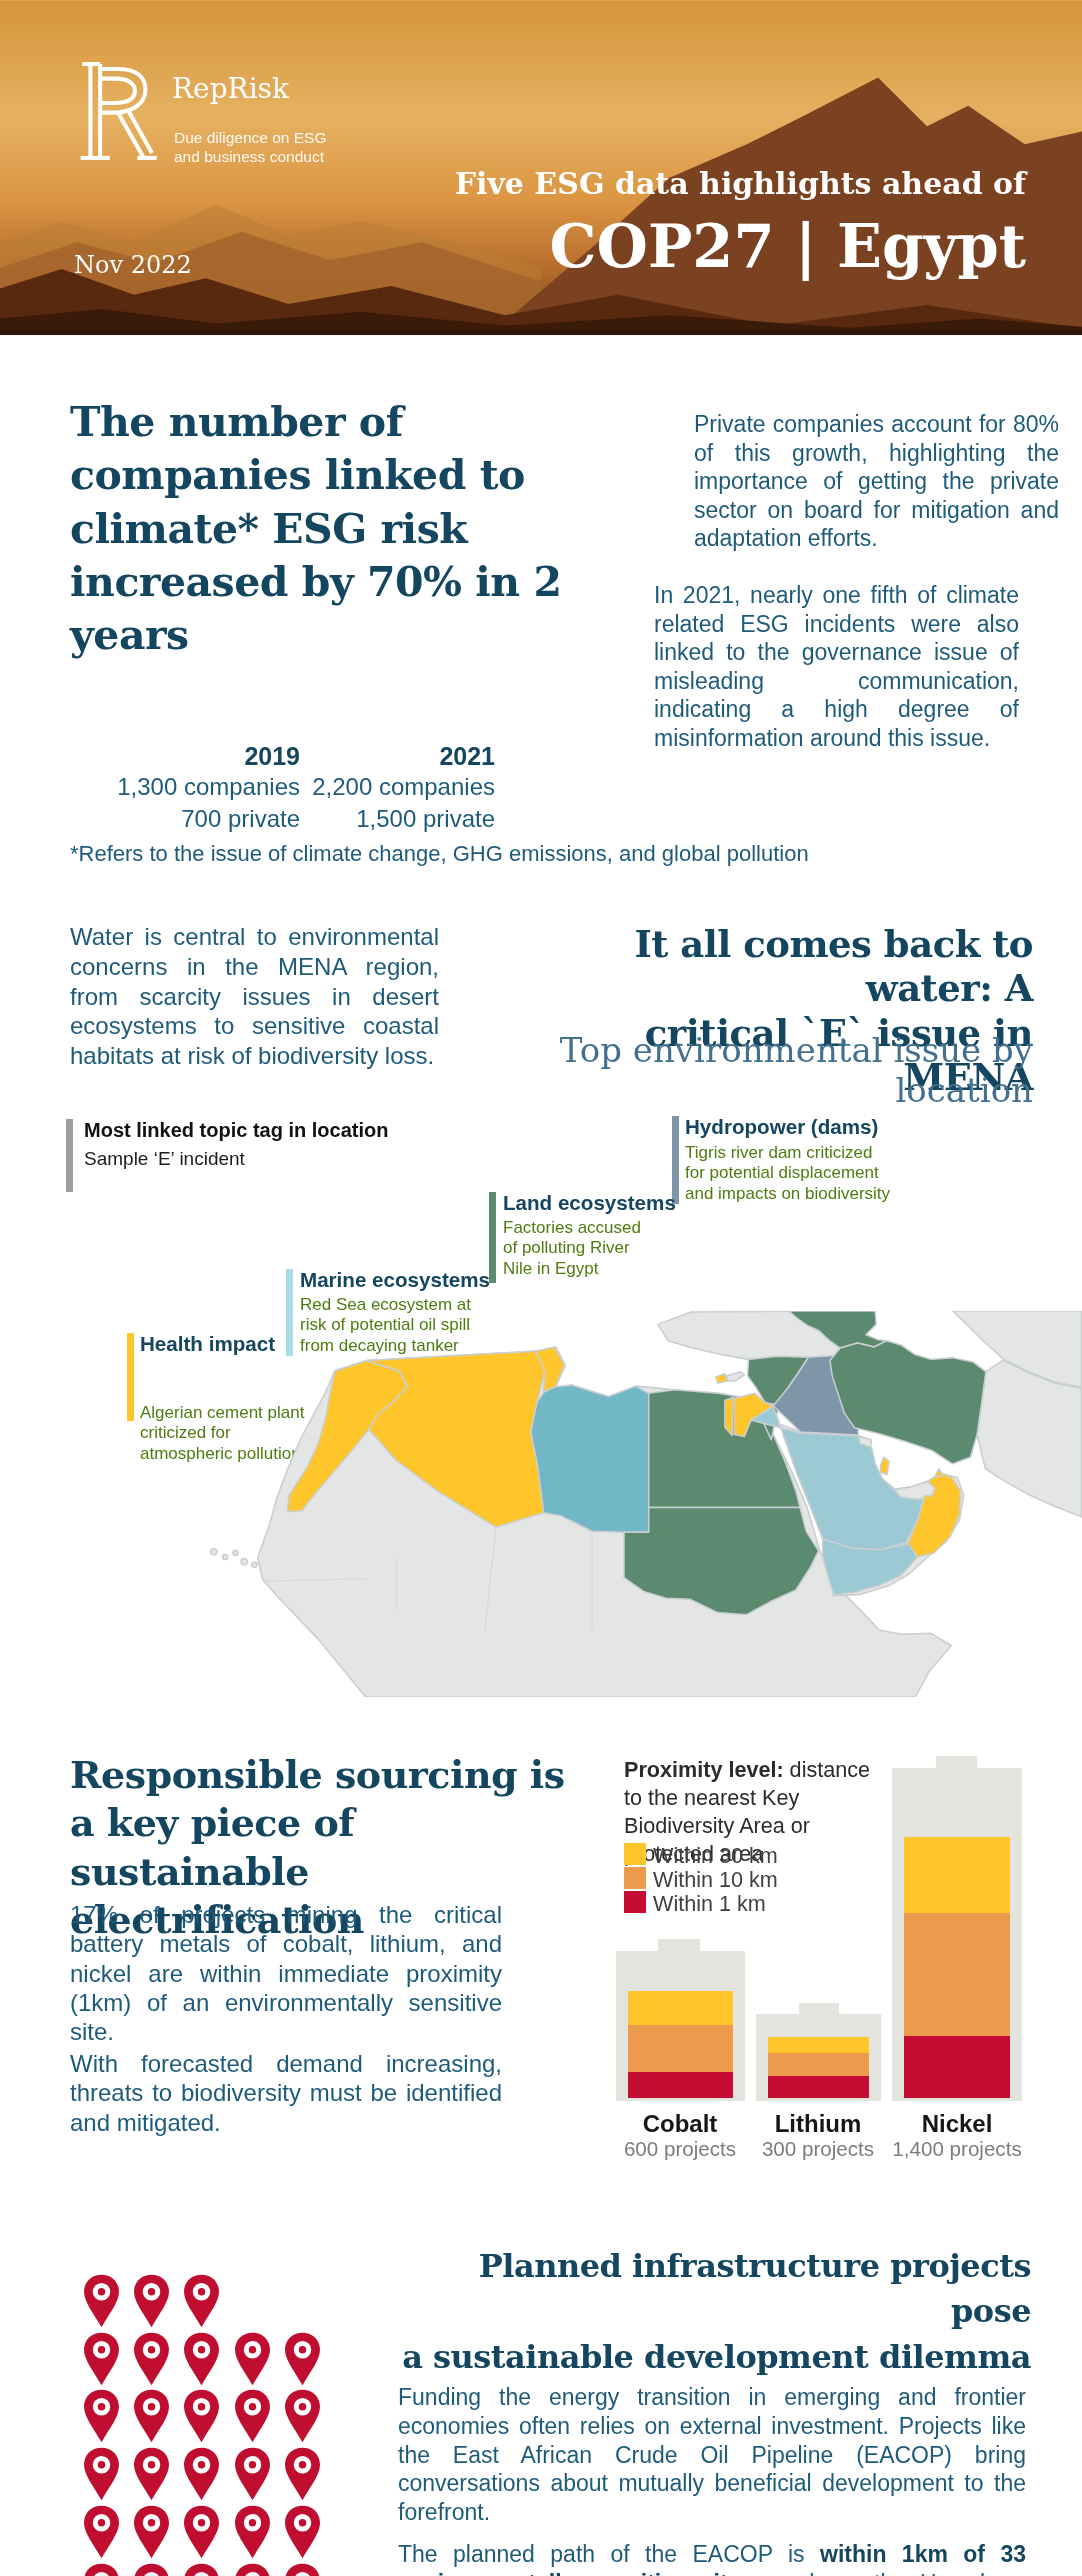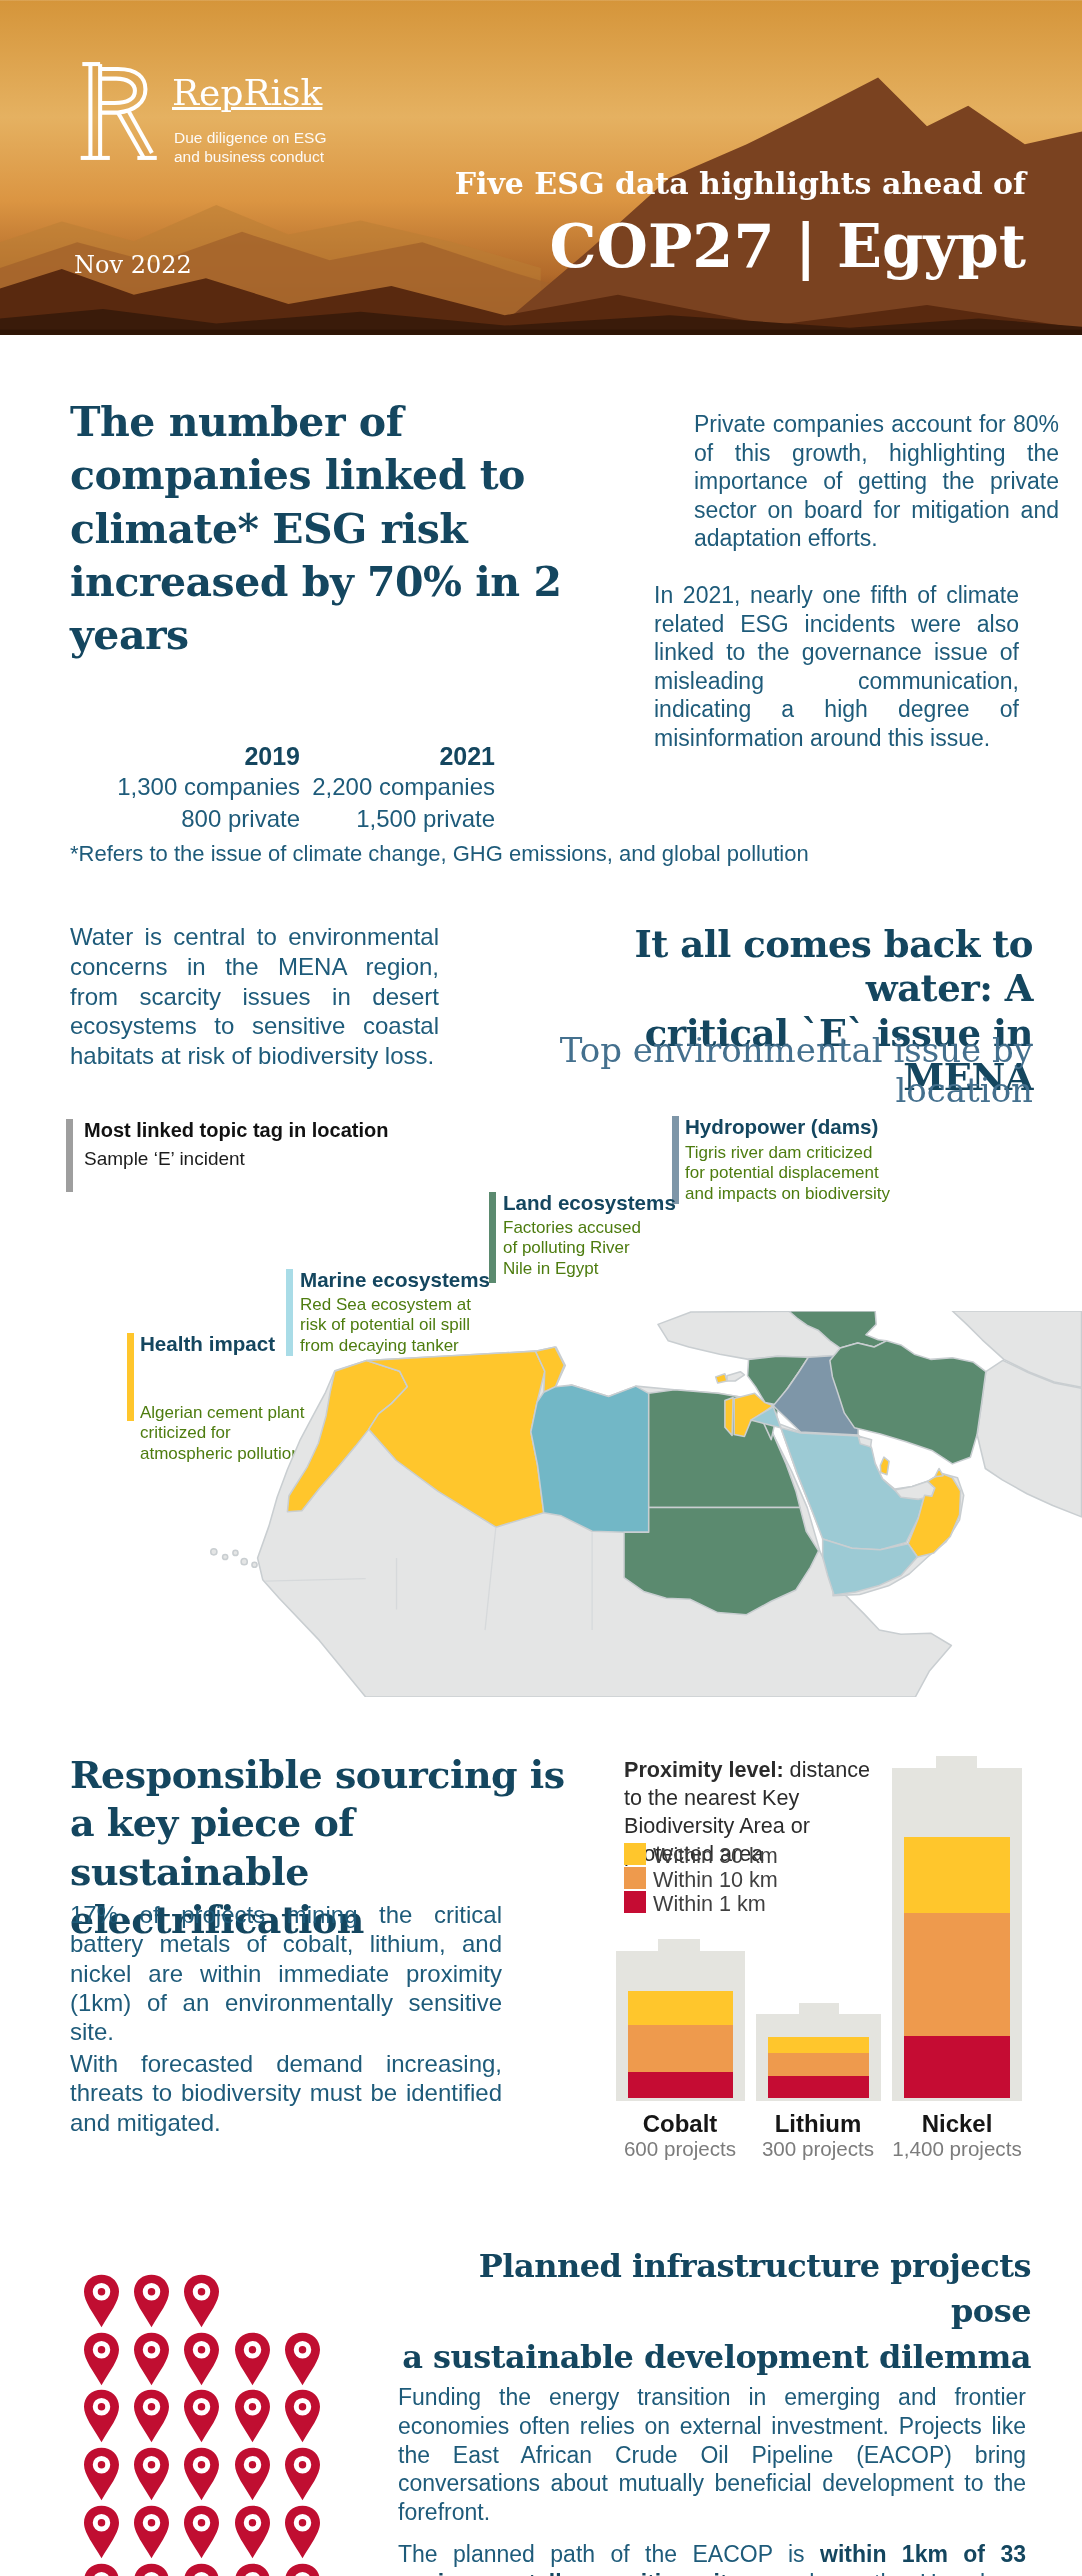--- a/index.html
+++ b/index.html
@@ -72,21 +72,21 @@
           <path d="M36 128 V12"></path>
         <path d="M14 12 H36"></path>
           <path d="M12 128 H48"></path>
         <path d="M36 18 H58 C82 18 92 29 92 43 C92 60 78 70 58 72 H36"></path>
         <path d="M36 30 H56 C70 30 79 36 79 45 C79 56 68 60 54 60 H36"></path>
         <path d="M58 72 L90 128"></path>
           <path d="M70 68 L100 122"></path>
         <path d="M82 128 H106"></path>
       </g>
     </svg>
-    <div class="abs serif white" style="left:172px;top:72px;font-size:36px;text-decoration:underline;">RepRisk</div>
+    <div class="abs serif white" style="left:172px;top:72px;font-size:28px;">RepRisk</div>
     <div class="abs white" style="left:174px;top:128px;font-size:15.5px;line-height:1.25;opacity:.95;">
       <div>Due diligence on ESG</div>
       <div>and business conduct</div>
     </div>
     <div class="abs serif white" style="left:74px;top:251px;font-size:24px;">Nov 2022</div>
     <div class="abs serif white" style="right:56px;top:166px;font-size:30px;font-weight:bold;text-align:right;">Five ESG data highlights ahead of</div>
     <div class="abs serif white" style="right:56px;top:212px;font-size:59px;font-weight:bold;text-align:right;">COP27 | Egypt</div>
   </div>
 
   <div class="abs hd" style="left:70px;top:396px;width:587px;font-size:41px;line-height:1.3;">The number of companies linked to climate* ESG risk increased by 70% in 2 years</div>
@@ -94,21 +94,21 @@
   <div class="abs body-txt" style="left:654px;top:581px;width:365px;font-size:23px;line-height:1.24;">In 2021, nearly one fifth of climate related ESG incidents were also linked to the governance issue of misleading communication, indicating a high degree of misinformation around this issue.</div>
 
   <div class="abs circle c-outer" style="left:127px;top:588px;width:139px;height:139px;"></div>
   <div class="abs circle c-inner" style="left:160px;top:653px;width:73px;height:73px;"></div>
   <div class="abs circle c-outer" style="left:297px;top:539px;width:190px;height:190px;"></div>
   <div class="abs circle c-inner" style="left:314px;top:571px;width:157px;height:157px;"></div>
 
   <div class="abs center" style="left:94px;top:742px;width:206px;">
     <div class="year-label">2019</div>
     <div class="year-sub">1,300 companies</div>
-    <div class="year-sub">800 private</div>
+    <div class="year-sub">700 private</div>
   </div>
   <div class="abs center" style="left:289px;top:742px;width:206px;">
     <div class="year-label">2021</div>
     <div class="year-sub">2,200 companies</div>
     <div class="year-sub">1,500 private</div>
   </div>
 
   <div class="abs body-txt" style="left:70px;top:922px;width:369px;font-size:24px;line-height:1.24;">Water is central to environmental concerns in the MENA region, from scarcity issues in desert ecosystems to sensitive coastal habitats at risk of biodiversity loss.</div>
 
   <div class="abs" style="left:70px;top:841px;width:979px;font-size:22px;color:var(--bodyblue);">*Refers to the issue of climate change, GHG emissions, and global pollution</div>

